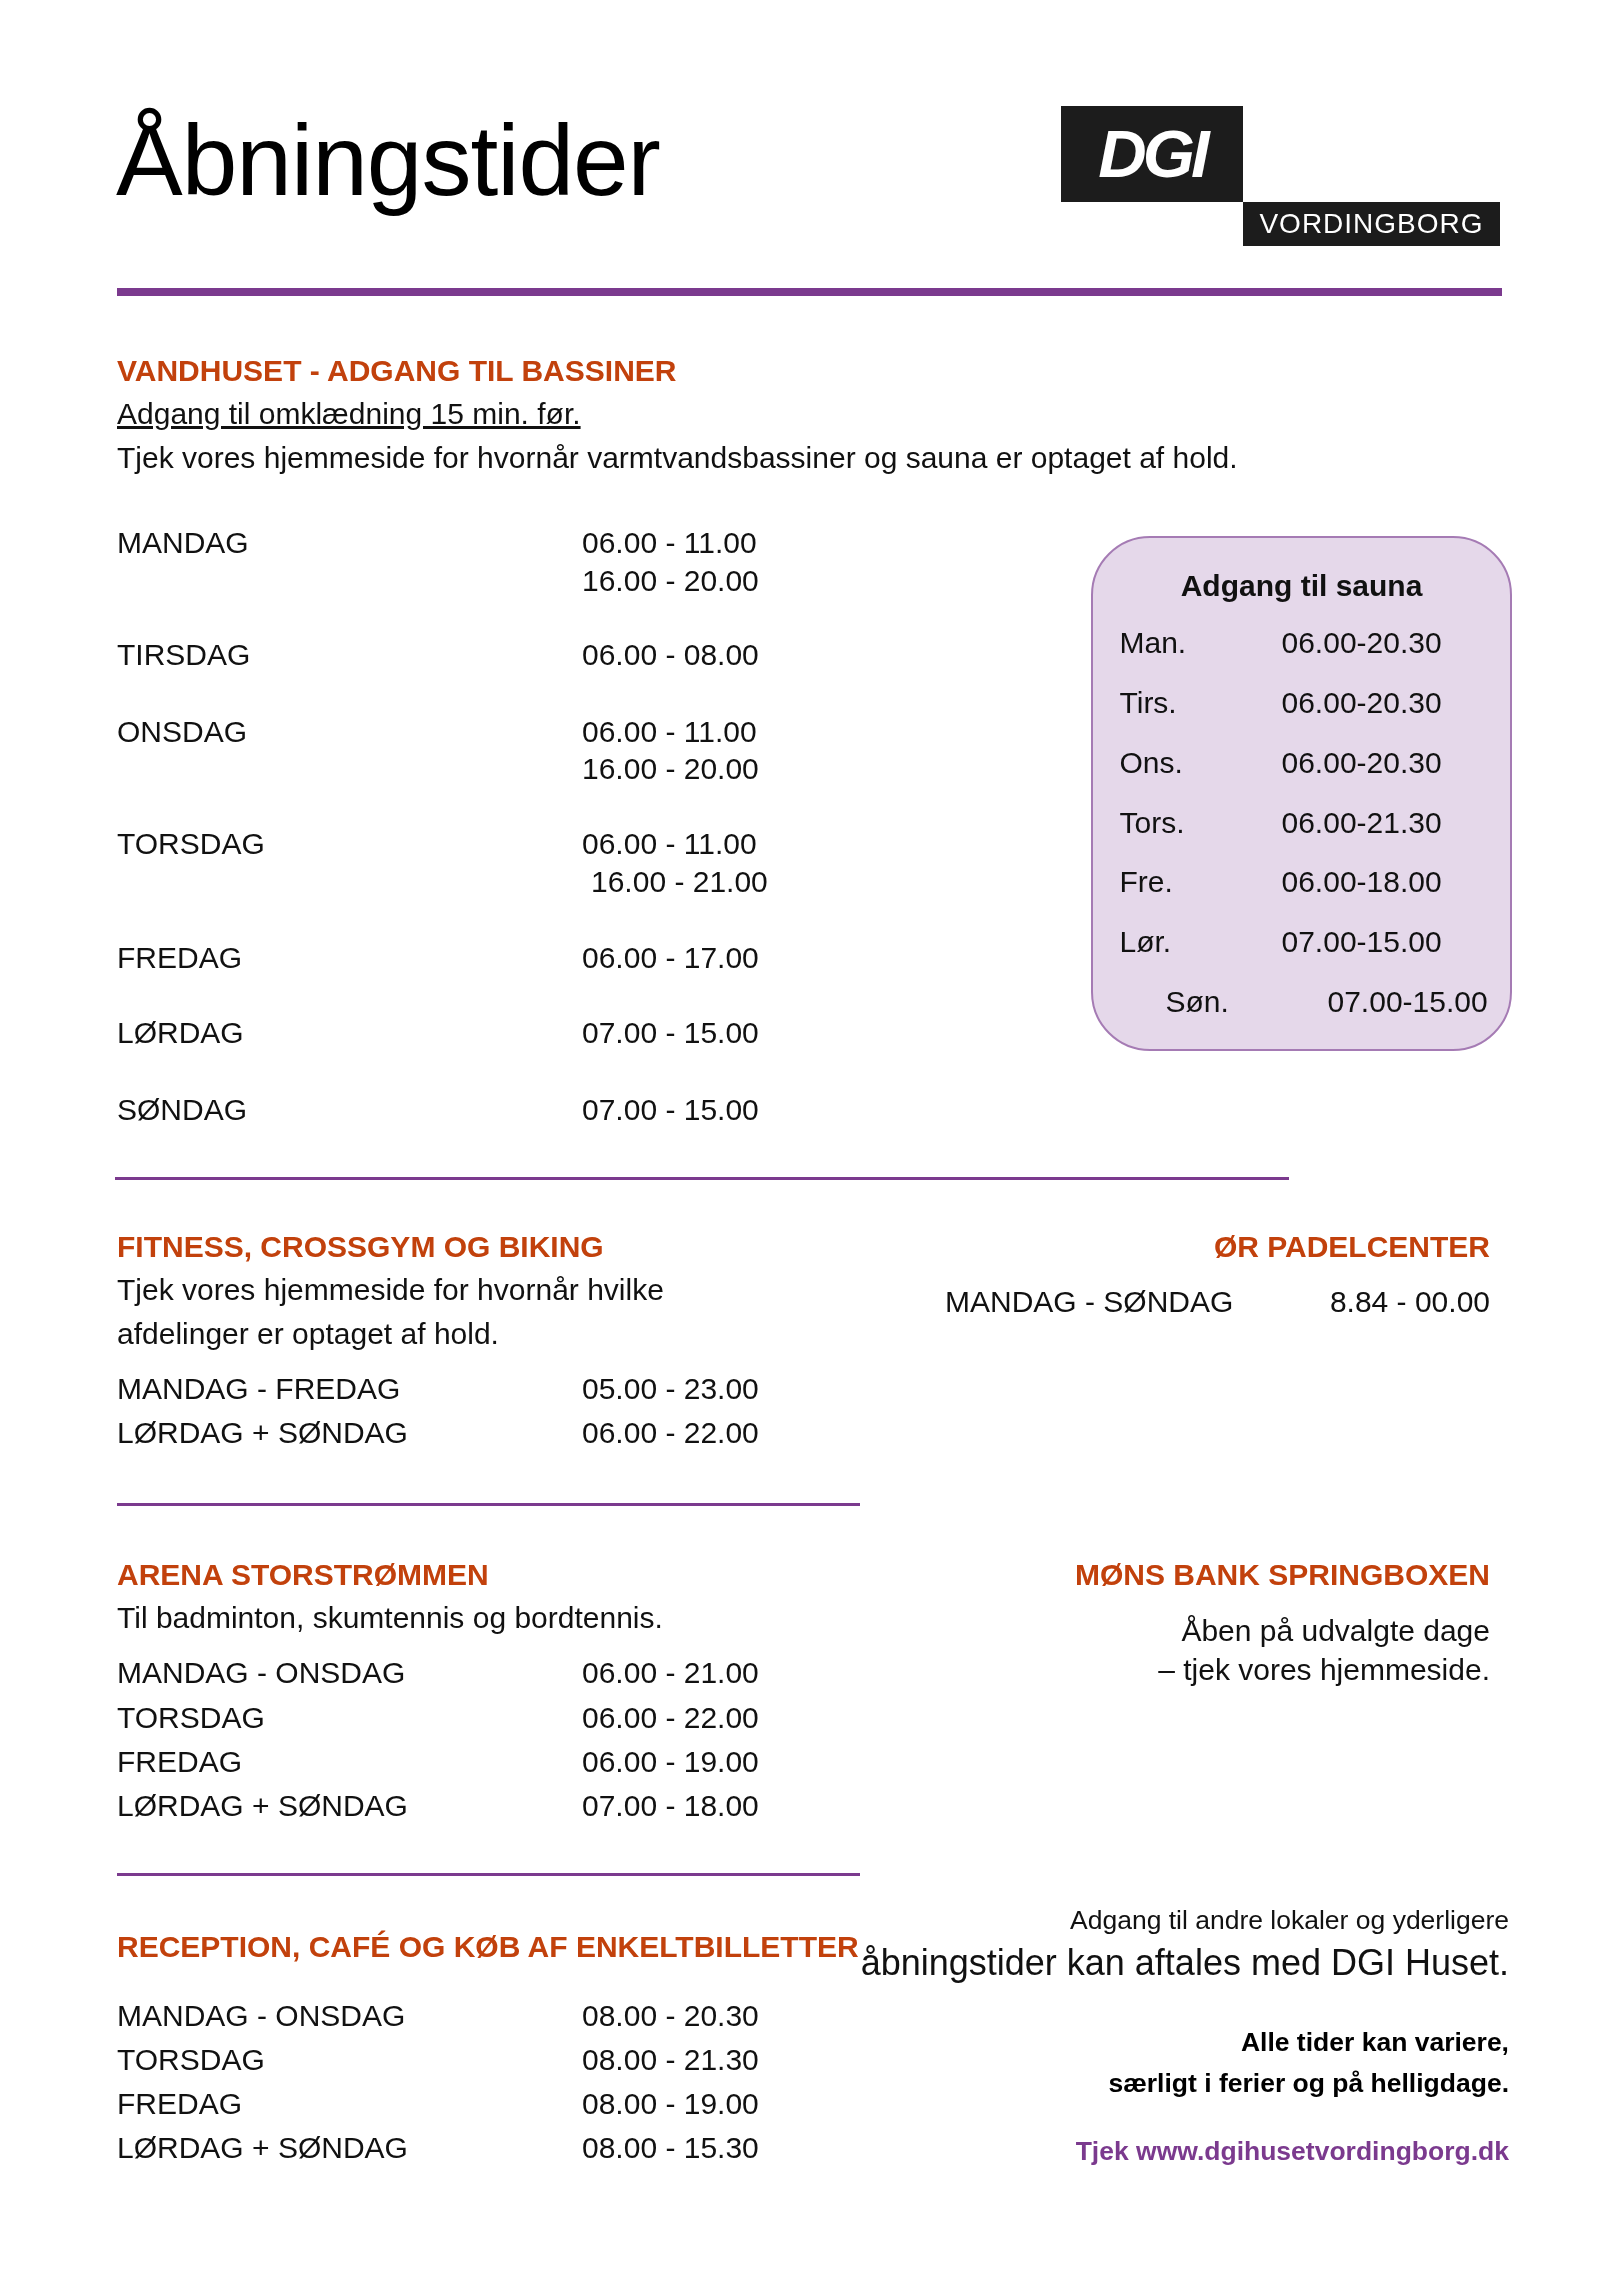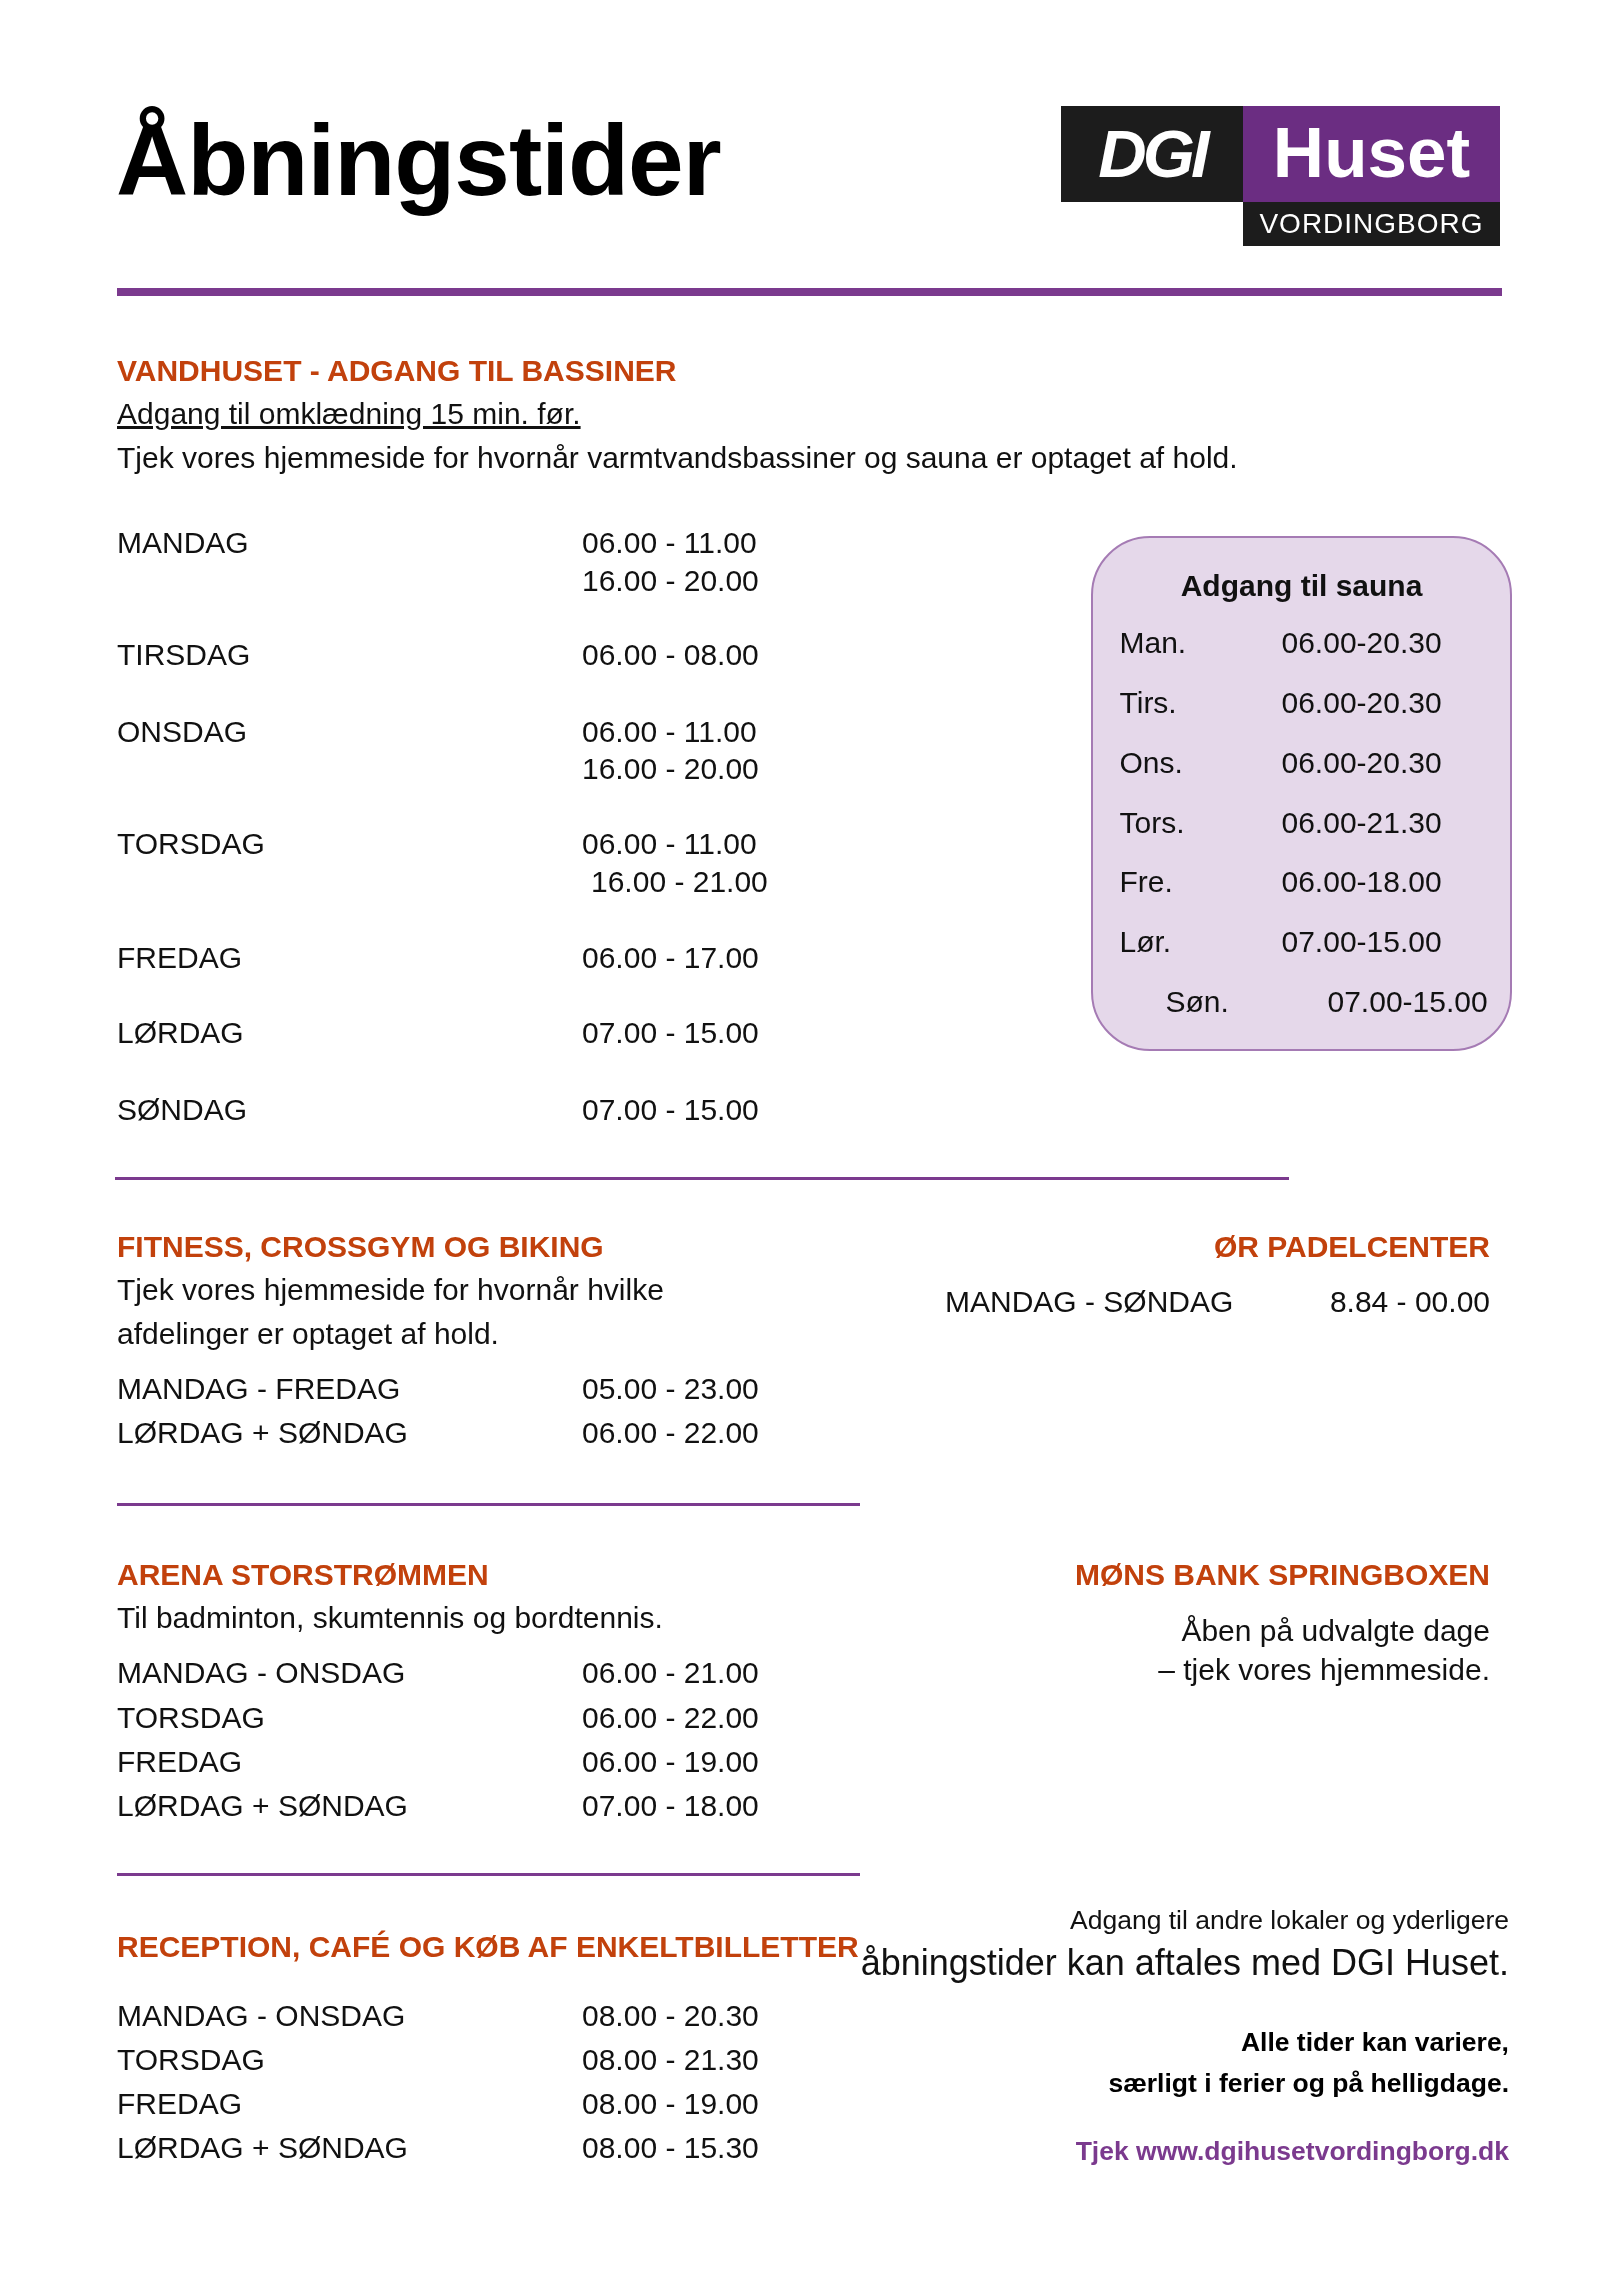--- a/index.html
+++ b/index.html
@@ -1,19 +1,19 @@
 <!DOCTYPE html>
 <html><head>
 <meta charset="utf-8">
 <style>
   html, body { margin: 0; padding: 0; background: #ffffff; }
   body { width: 1621px; height: 2293px; position: relative; overflow: hidden;
          font-family: "Liberation Sans", "DejaVu Sans", sans-serif; color: #111; }
   .abs { position: absolute; }
-  .title { left: 116px; top: 110px; font-size: 100px; font-weight: 700; letter-spacing: -1px; color: #000; line-height: 1; }
+  .title { left: 116px; top: 110px; font-size: 100px; font-weight: 400; letter-spacing: -1px; color: #000; line-height: 1; }
   .logo { left: 1061px; top: 106px; width: 493px; height: 140px; padding-left: 13px; }
   .logo .dgi { position: absolute; left: 0; top: 0; width: 182px; height: 96px; background: #1c1c1c; color: #fff;
                font-weight: 700; font-style: italic; font-size: 67px; line-height: 96px; text-align: center; letter-spacing: -3.9px; }
   .logo .huset { position: absolute; left: 182px; top: 0; width: 257px; height: 96px; background: #6b2d82; color: #fff;
                  font-weight: 700; font-size: 71px; line-height: 94px; text-align: center; }
   .logo .city { position: absolute; left: 182px; top: 96px; width: 257px; height: 44px; background: #1c1c1c; color: #fff;
                 font-size: 28px; line-height: 44px; text-align: center; letter-spacing: 1px; }
   .rule-top { left: 117px; top: 288px; width: 1385px; height: 7.8px; background: #7b3a8e; }
   .rule { height: 2.9px; background: #7b3a8e; }
   .h { color: #c2410c; font-weight: 700; font-size: 30px; line-height: 39px; white-space: nowrap; }
@@ -27,21 +27,20 @@
   .right { text-align: right; }
   .bold { font-weight: 700; color: #000; }
   .url { color: #7b3a8e; font-weight: 700; }
 </style>
 </head>
 <body>
 
 <div class="abs title">Åbningstider</div>
 <div class="abs logo">
   <div class="dgi">DGI</div>
-  <div class="huset">Huset</div>
   <div class="city">VORDINGBORG</div>
 </div>
 <div class="abs rule-top"></div>
 
 <div class="abs h" style="left:117px; top:351px;">VANDHUSET - ADGANG TIL BASSINER</div>
 <div class="abs p" style="left:117px; top:392px;text-decoration:underline;">Adgang til omklædning 15 min. før.</div>
 <div class="abs p" style="left:117px; top:436px;">Tjek vores hjemmeside for hvornår varmtvandsbassiner og sauna er optaget af hold.</div>
 
 <div>
   <div class="row" style="left:117px; top:524px;">MANDAG</div>

